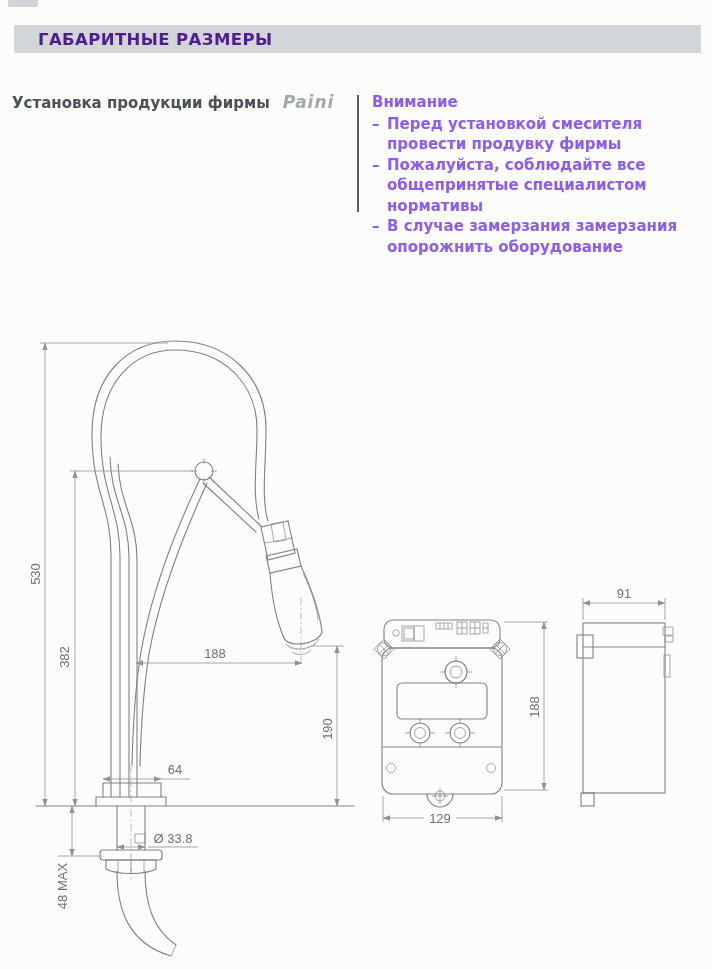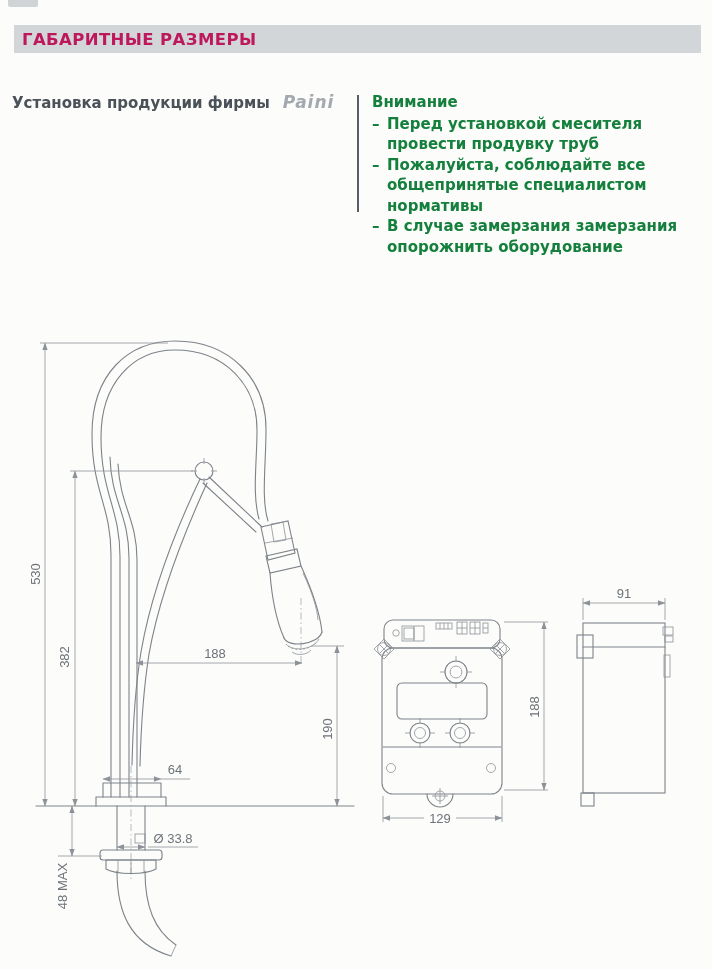--- a/index.html
+++ b/index.html
@@ -13,39 +13,39 @@
   .smudge{
     position:absolute;left:8px;top:0;width:30px;height:7px;
     background:#c9ccd0;opacity:.85;border-radius:0 0 2px 2px;
   }
   .header-bar{
     position:absolute;left:14px;top:25px;width:687px;height:28px;
     background:#d3d6d9;
     display:flex;align-items:center;
   }
   .header-bar .title{
-    font-size:16.5px;font-weight:bold;color:#be185d;
-    letter-spacing:.4px;padding-left:8px;white-space:nowrap;
+    font-size:16.5px;font-weight:bold;color:#4c1d95;
+    letter-spacing:.4px;padding-left:24px;white-space:nowrap;
   }
   .intro{
     position:absolute;left:12px;top:92px;width:345px;
     font-size:15px;font-weight:600;color:#4a5159;line-height:21px;
   }
   .brand{
     font-style:italic;font-weight:bold;color:#a3a9af;
     letter-spacing:1px;font-size:17px;padding-left:13px;
   }
   .intro .after{display:block;}
   .col-divider{
     position:absolute;left:357px;top:95px;width:2px;height:117px;
     background:#565d64;
   }
   .attention{
     position:absolute;left:372px;top:92px;width:324px;
-    font-size:15px;font-weight:600;color:#15803d;line-height:20.5px;
+    font-size:15px;font-weight:600;color:#8b5cf6;line-height:20.5px;
   }
   .attention .att-title{font-weight:bold;margin-bottom:1px;}
   .att-item{display:flex;}
   .att-item .dash{width:15px;flex:0 0 15px;}
   svg.drawing{position:absolute;left:0;top:0;}
   svg.drawing text{
     font-family:"Liberation Sans","DejaVu Sans",sans-serif;
     font-size:13px;fill:#6d737a;
   }
   .outline{stroke:#7d838a;stroke-width:1.1;fill:none;stroke-linecap:round;}
@@ -67,21 +67,21 @@
   <div class="intro">
     <span>Установка продукции фирмы</span><span class="brand">Paini</span>
   </div>
 
   <div class="col-divider"></div>
 
   <div class="attention">
     <div class="att-title">Внимание</div>
     <div class="att-item">
       <span class="dash">–</span>
-      <span>Перед установкой смесителя провести продувку труб</span>
+      <span>Перед установкой смесителя провести продувку фирмы</span>
     </div>
     <div class="att-item">
       <span class="dash">–</span>
       <span>Пожалуйста, соблюдайте все общепринятые специалистом нормативы</span>
     </div>
     <div class="att-item">
       <span class="dash">–</span>
       <span>В случае замерзания замерзания опорожнить оборудование</span>
     </div>
   </div>

